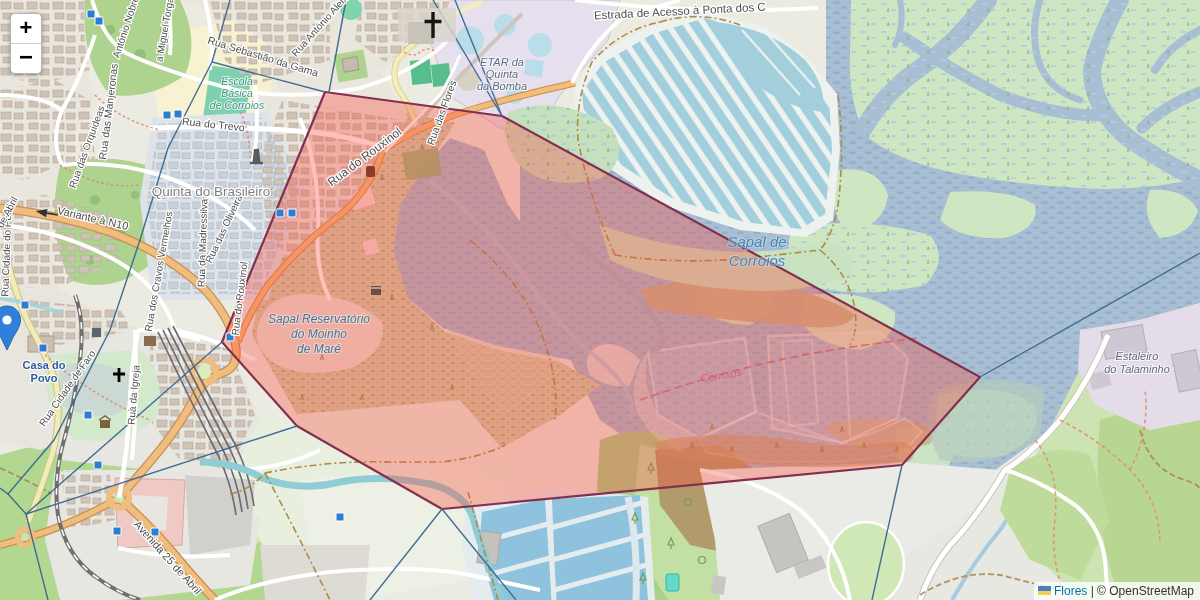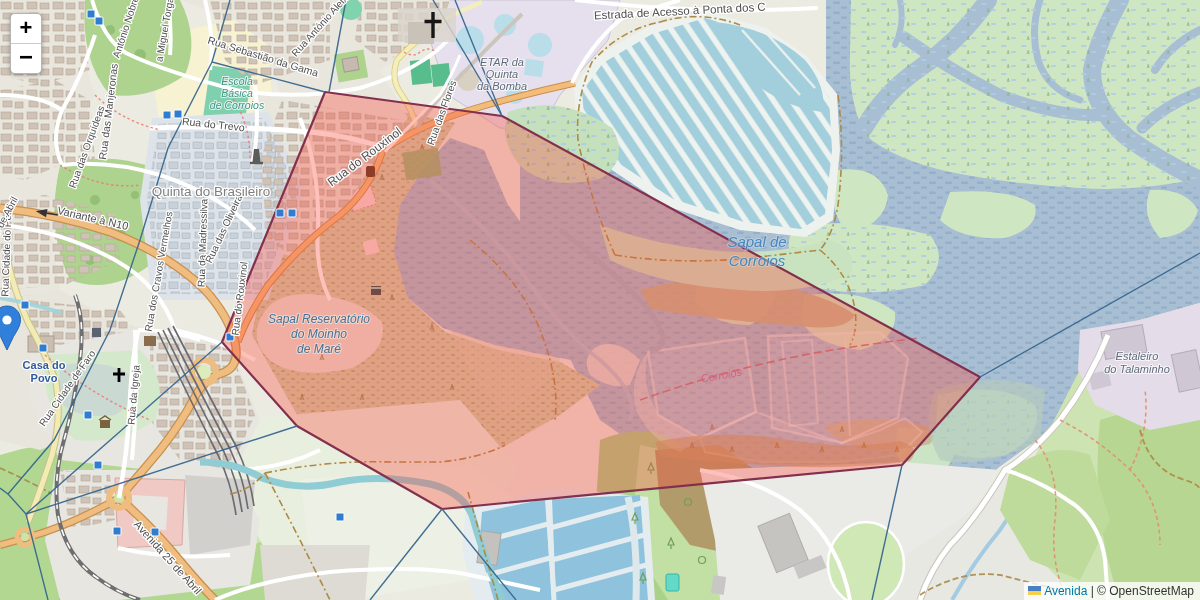--- a/index.html
+++ b/index.html
@@ -510,15 +510,15 @@
 </g>
 </svg>
 
 <div style="position:absolute;left:10px;top:13px;width:30px;height:59px;background:#fff;border:1.5px solid rgba(140,140,140,0.65);border-radius:5px;box-shadow:0 1px 4px rgba(0,0,0,0.3);">
   <div style="height:29px;border-bottom:1px solid #ccc;text-align:center;font:bold 22px/28px 'Liberation Sans',sans-serif;color:#000;">+</div>
   <div style="height:29px;text-align:center;font:bold 24px/26px 'Liberation Sans',sans-serif;color:#000;">−</div>
 </div>
 
 <div style="position:absolute;right:0;bottom:0;background:rgba(255,255,255,0.8);padding:2px 6px 2px 4px;font:12px 'Liberation Sans',sans-serif;color:#333;">
   <span style="display:inline-block;width:13px;height:9px;background:linear-gradient(#4a7fc1 50%,#f7d148 50%);vertical-align:baseline;"></span>
-  <span style="color:#0078a8;">Avenida</span> | © OpenStreetMap
+  <span style="color:#0078a8;">Flores</span> | © OpenStreetMap
 </div>
 </div>
 
 </body></html>

